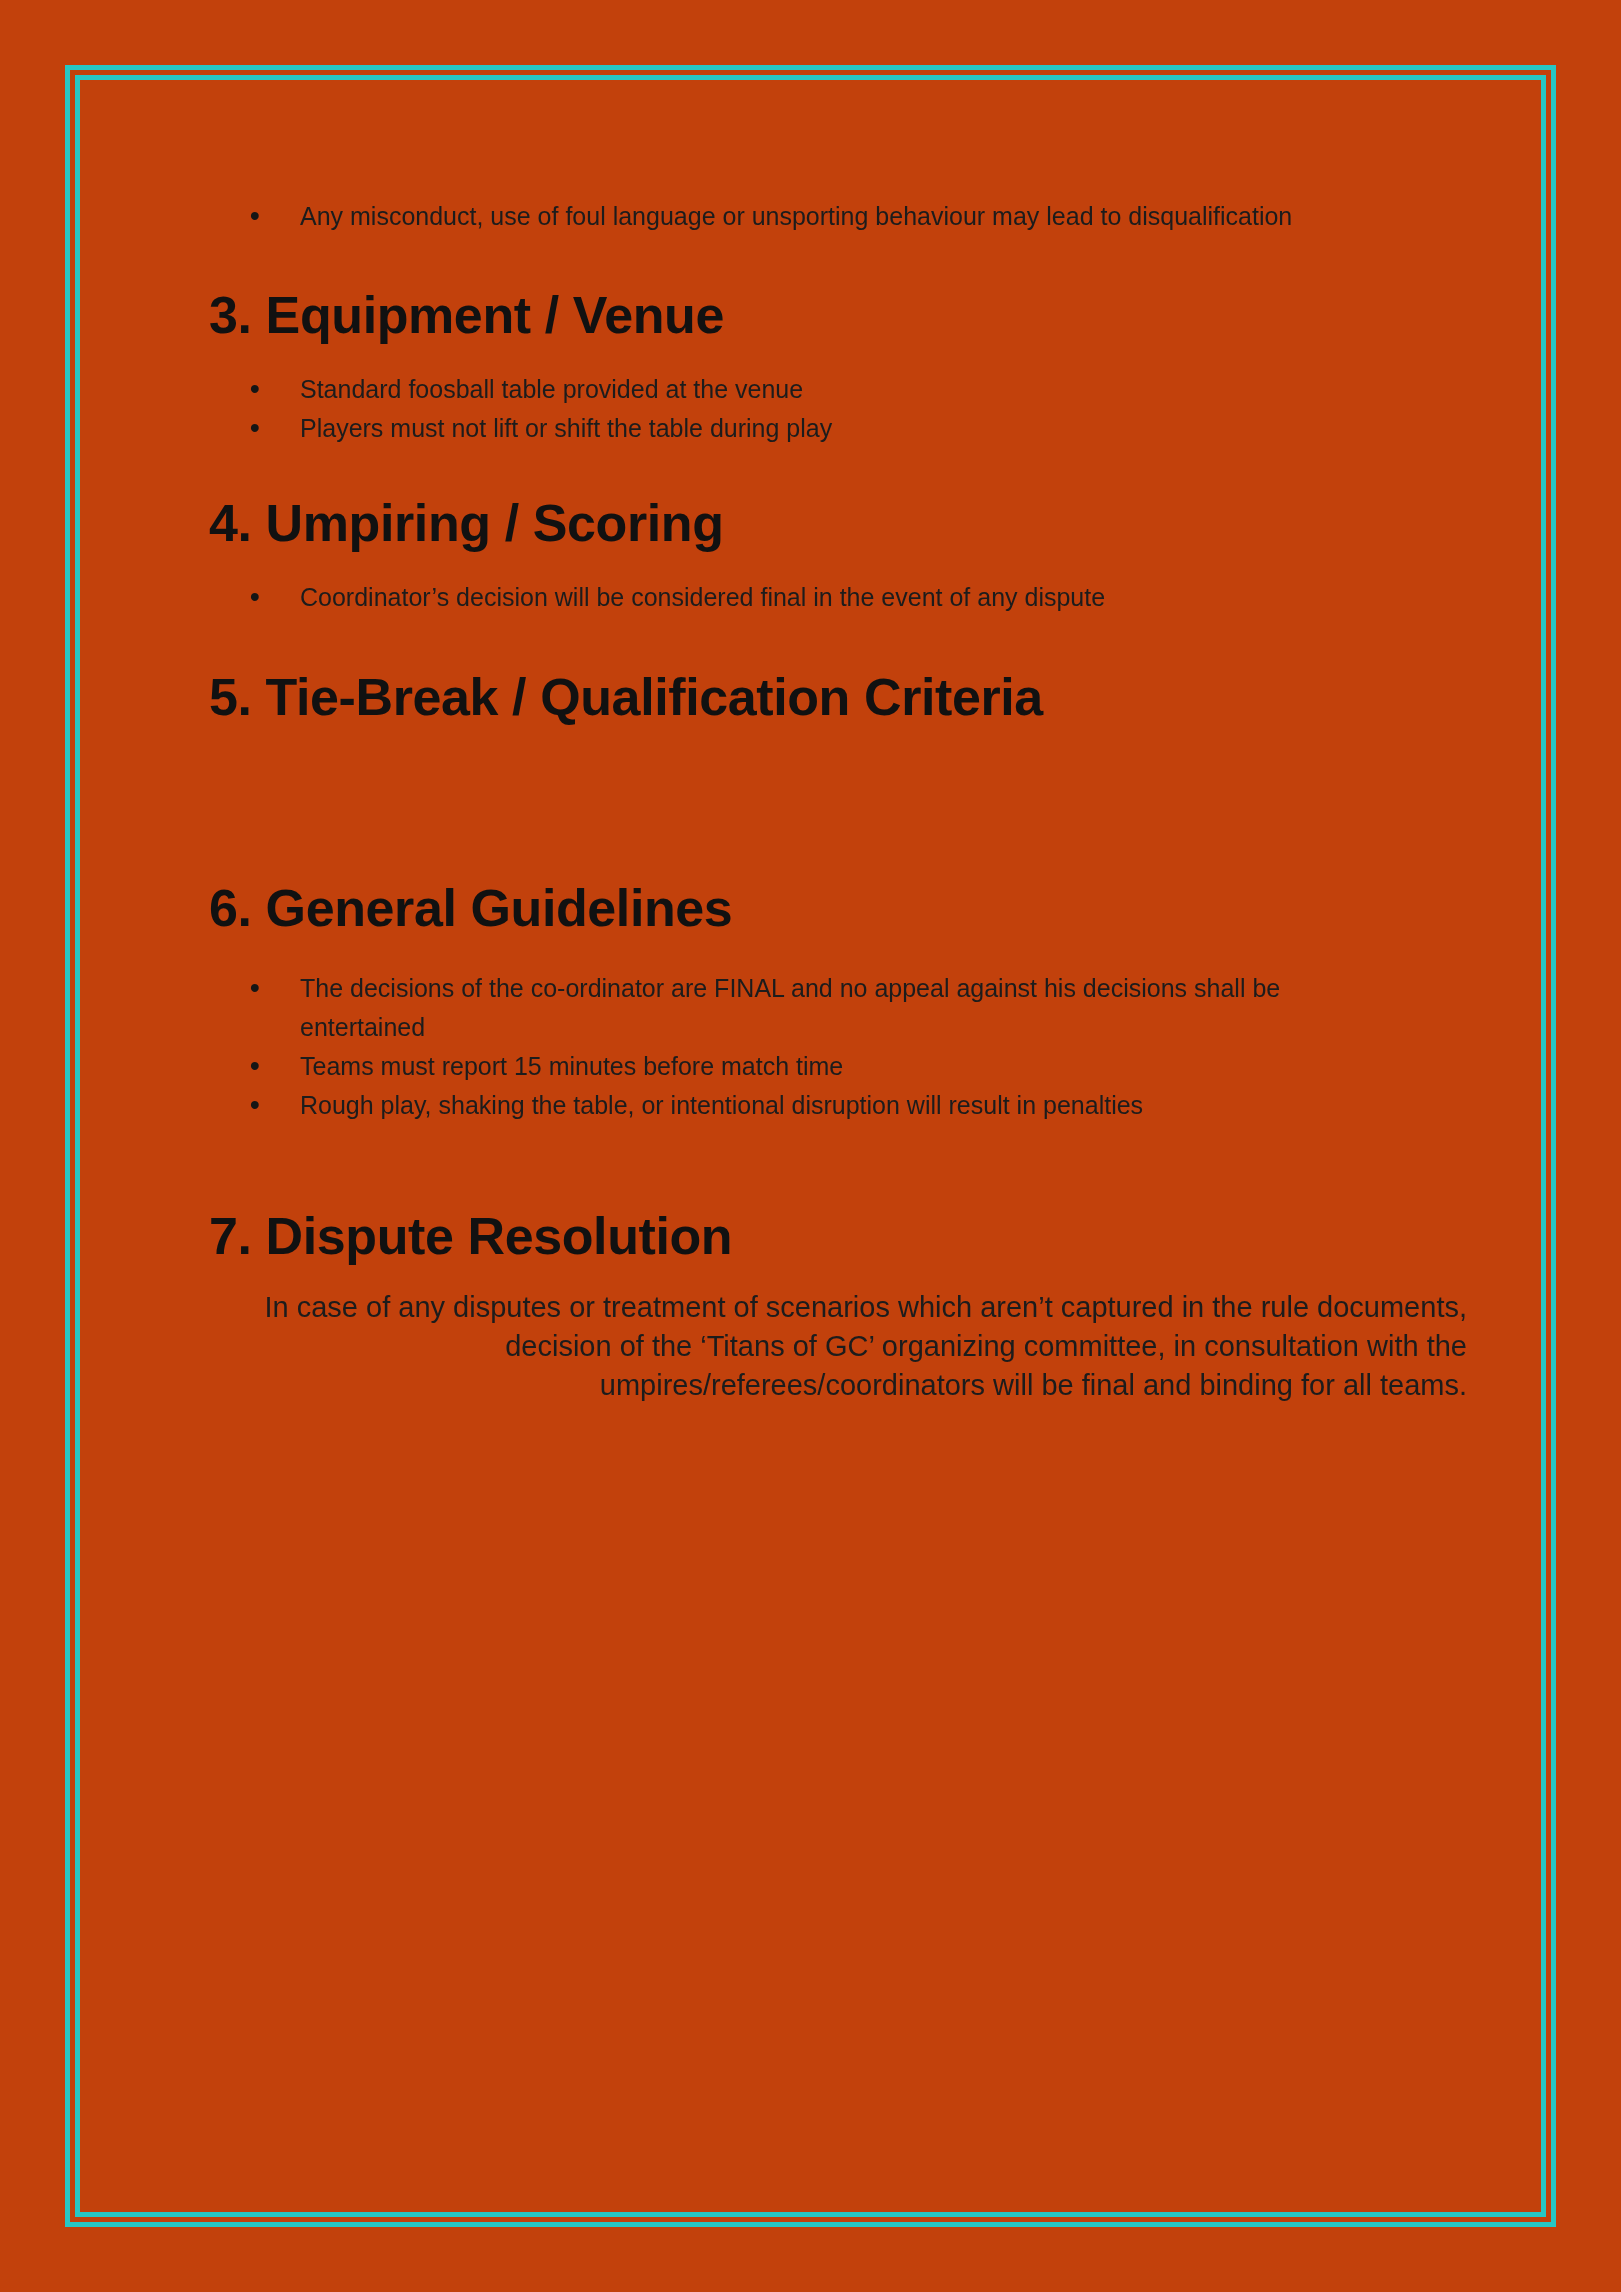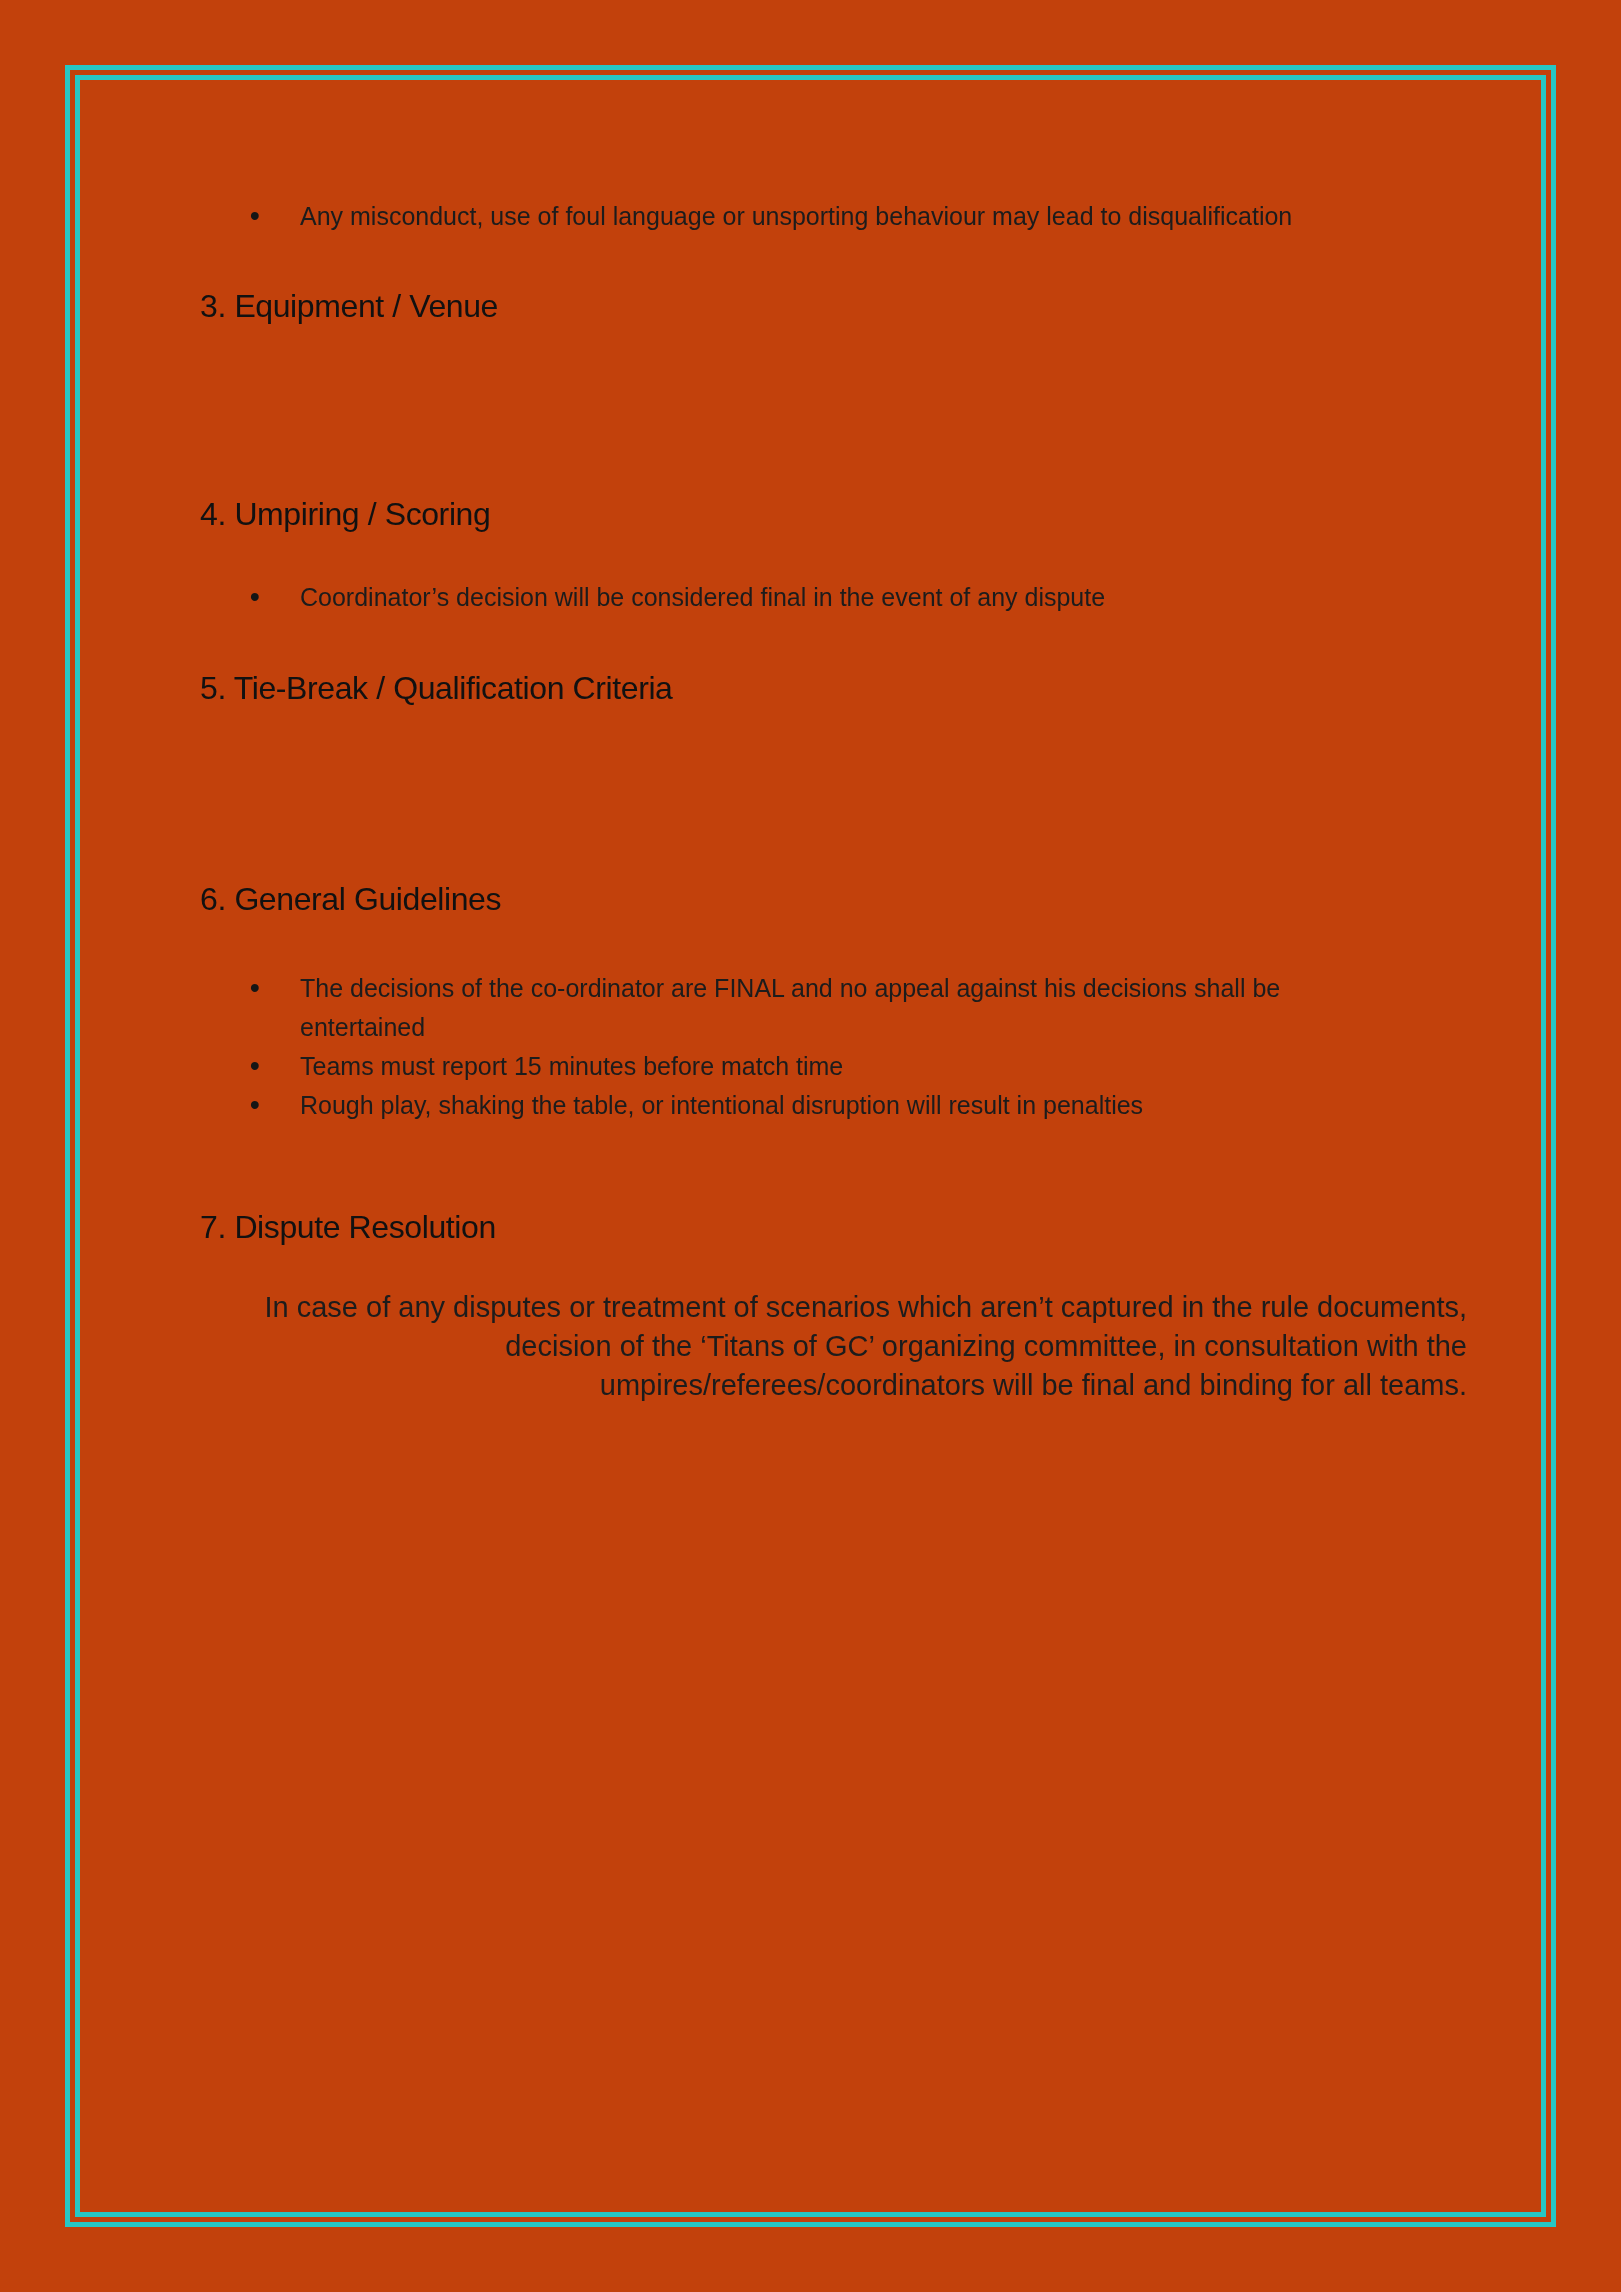--- a/index.html
+++ b/index.html
@@ -29,24 +29,24 @@
   }
   .border-inner {
     position: absolute;
     top: 75px; left: 75px; right: 75px; bottom: 76px;
     border: 5.4px solid var(--border-color, #26c7c5);
     pointer-events: none;
   }
   .hd {
     position: absolute;
     left: 195px;
-    margin: 5px;
-    font-size: 32px;
+    margin: 14px;
+    font-size: 52px;
     line-height: 48px;
-    font-weight: normal;
+    font-weight: bold;
     letter-spacing: -0.4px;
     color: #111111;
     white-space: nowrap;
   }
   .blist {
     position: absolute;
     left: 248px;
     width: 1254px;
     margin: 0;
     padding: 0;
@@ -89,20 +89,28 @@
   <div class="border-outer"></div>
   <div class="border-inner"></div>
 
   <ul class="blist" style="top:197px">
     <li>
       <span class="bt">Any misconduct, use of foul language or unsporting behaviour may lead to disqualification</span>
     </li>
   </ul>
 
   <h2 class="hd" style="top:277px">3. Equipment / Venue</h2>
+  <ul class="blist" style="top:370px">
+    <li>
+      <span class="bt">Standard foosball table provided at the venue</span>
+    </li>
+    <li>
+      <span class="bt">Players must not lift or shift the table during play</span>
+    </li>
+  </ul>
 
   <h2 class="hd" style="top:485px">4. Umpiring / Scoring</h2>
   <ul class="blist" style="top:578px">
     <li>
       <span class="bt">Coordinator’s decision will be considered final in the event of any dispute</span>
     </li>
   </ul>
 
   <h2 class="hd" style="top:659px">5. Tie-Break / Qualification Criteria</h2>
 

